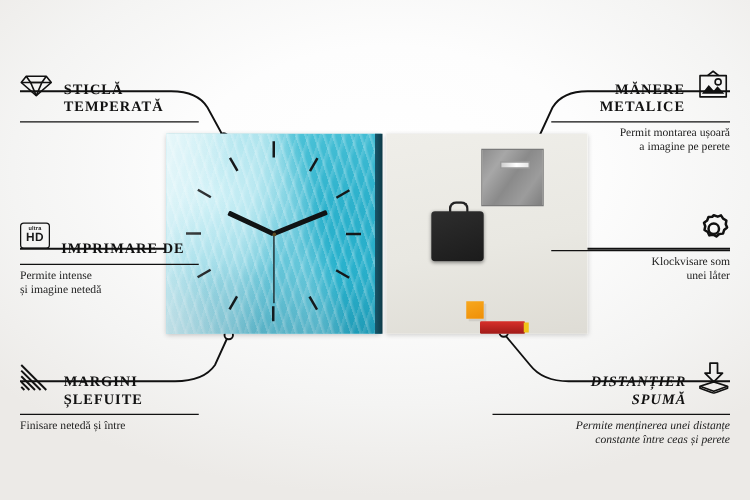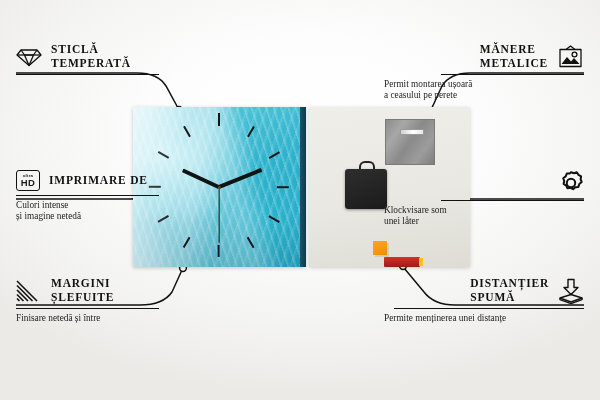--- a/index.html
+++ b/index.html
@@ -93,28 +93,28 @@
   .tick { position:absolute; background:#15181a; transform-origin:50% 50%; }
   .hand { position:absolute; background:#101314; transform-origin:0% 50%; border-radius:1px; }
   .pivot {
     position:absolute; left:50%; top:50%; width:3px; height:3px; margin:-1.5px 0 0 -1.5px;
     background:#5c4a22; border-radius:50%;
   }
 
   
   .feat { position:absolute; width:200px; }
   .feat.left  { text-align:left; }
-  .feat.right { }
+  .feat.right { text-align:right; }
   .feat-head {
     display:flex; align-items:center; gap:9px;
   }
   .feat.right .feat-head { justify-content:flex-end; }
   .feat-title {
     font-size:11.5px; font-weight:bold; letter-spacing:.8px;
-    line-height:13.5px; text-transform:uppercase; color:#111;
+    line-height:13.5px; text-transform:uppercase; color:#111;margin-top:23px;
   }
   .rule {
     height:1px; background:#111; margin:4px 0 4px 0; width:143px;
   }
   .feat.right .rule { margin-left:auto; }
   .feat-sub {
     font-size:9.3px; line-height:11.4px; color:#222;
   }
   .ico { flex:0 0 auto; display:block; }
 
@@ -210,21 +210,21 @@
       <div class="hd-badge ico">
         <span class="hd-ultra">ultra</span>
         <span class="hd-big">HD</span>
       </div>
       <div class="feat-title">
         <span>IMPRIMARE DE</span><br>
       </div>
     </div>
     <div class="rule"></div>
     <div class="feat-sub">
-      <span>Culori intense</span><br>
+      <span>Permite intense</span><br>
       <span>și imagine netedă</span>
     </div>
   </div>
 
   <div class="feat left" style="left:16px; top:277px;">
     <div class="feat-head">
       <svg class="ico" width="26" height="22" viewBox="0 0 26 22">
         <g stroke="#111" stroke-linecap="butt">
           <path d="M1,1 L21,21" stroke-width="1.6"></path>
           <path d="M1,5.5 L16.5,21" stroke-width="1.6"></path>
@@ -255,53 +255,54 @@
           <path d="M9,4.5 L13.5,1 L18,4.5"></path>
           <rect x="3" y="4.5" width="21" height="17"></rect>
           <path d="M4.5,19 L10,12 L14,16.5 L17,13 L22.5,19 Z" fill="#111" stroke="none"></path>
           <circle cx="17.5" cy="9.5" r="2.4"></circle>
         </g>
       </svg>
     </div>
     <div class="rule"></div>
     <div class="feat-sub">
       <span>Permit montarea ușoară</span><br>
-      <span>a ceasului pe perete</span>
+      <span>a imagine pe perete</span>
     </div>
   </div>
 
   <div class="feat right" style="left:384px; top:170px;">
     <div class="feat-head">
       <svg class="ico" width="26" height="26" viewBox="0 0 26 26">
         <g fill="none" stroke="#111" stroke-width="2" stroke-linejoin="round">
           <path d="M13,2.2 l3.2,1.1 2.6,-1.0 1.7,2.6 2.6,1.5 -0.5,3.0 1.1,2.6 -2.4,2.0 -0.9,2.9 -3.0,0.3 -2.3,2.0 -2.6,-1.4 -3.0,0.5 -1.3,-2.7 -2.6,-1.6 0.6,-3.0 -1.0,-2.8 2.5,-1.8 1.1,-2.8 3.0,-0.2 Z"></path>
           <circle cx="13" cy="13" r="4.2"></circle>
         </g>
       </svg>
     </div>
     <div class="rule"></div>
     <div class="feat-sub">
       <span>Klockvisare som</span><br>
       <span>unei låter</span>
     </div>
   </div>
 
-  <div class="feat right" style="left:384px; top:277px; width:200px;">
+  <div class="feat right" style="left:384px; top:277px; width:200px;font-style:italic;">
     <div class="feat-head">
       <div class="feat-title">
         <span>DISTANȚIER</span><br>
         <span>SPUMĂ</span>
       </div>
       <svg class="ico" width="26" height="26" viewBox="0 0 26 26">
         <g fill="none" stroke="#111" stroke-width="1.4" stroke-linejoin="round">
           <path d="M10,1.5 h6 v8 h4 l-7,7 -7,-7 h4 Z"></path>
           <path d="M13,16.5 L24,20 L13,24 L2,20 Z"></path>
           <path d="M2,20 v1.6 L13,25.6 L24,21.6 V20"></path>
         </g>
       </svg>
     </div>
     <div class="rule" style="width:190px;"></div>
     <div class="feat-sub">
       <span>Permite menținerea unei distanțe</span><br>
+      <span>constante între ceas și perete</span>
     </div>
   </div>
 
 </div>
 
 </body></html>

